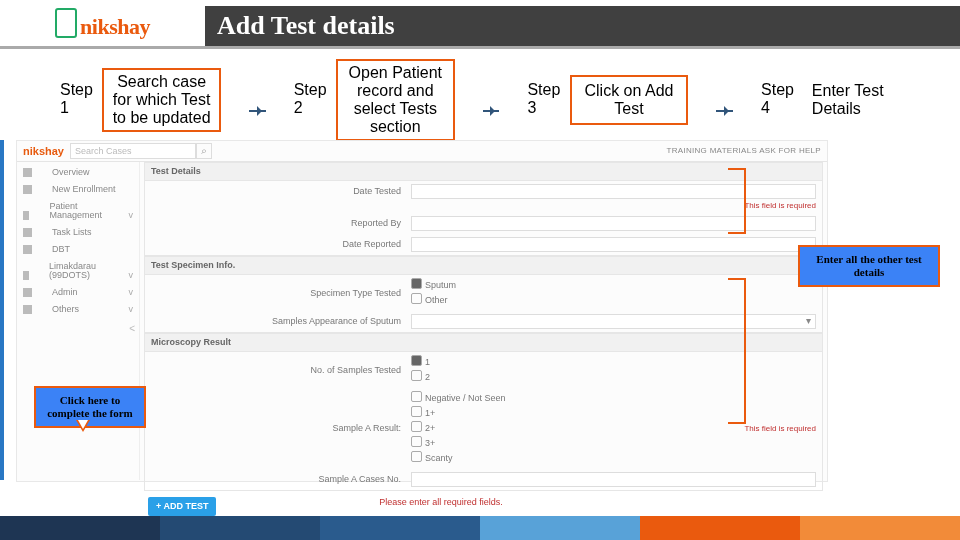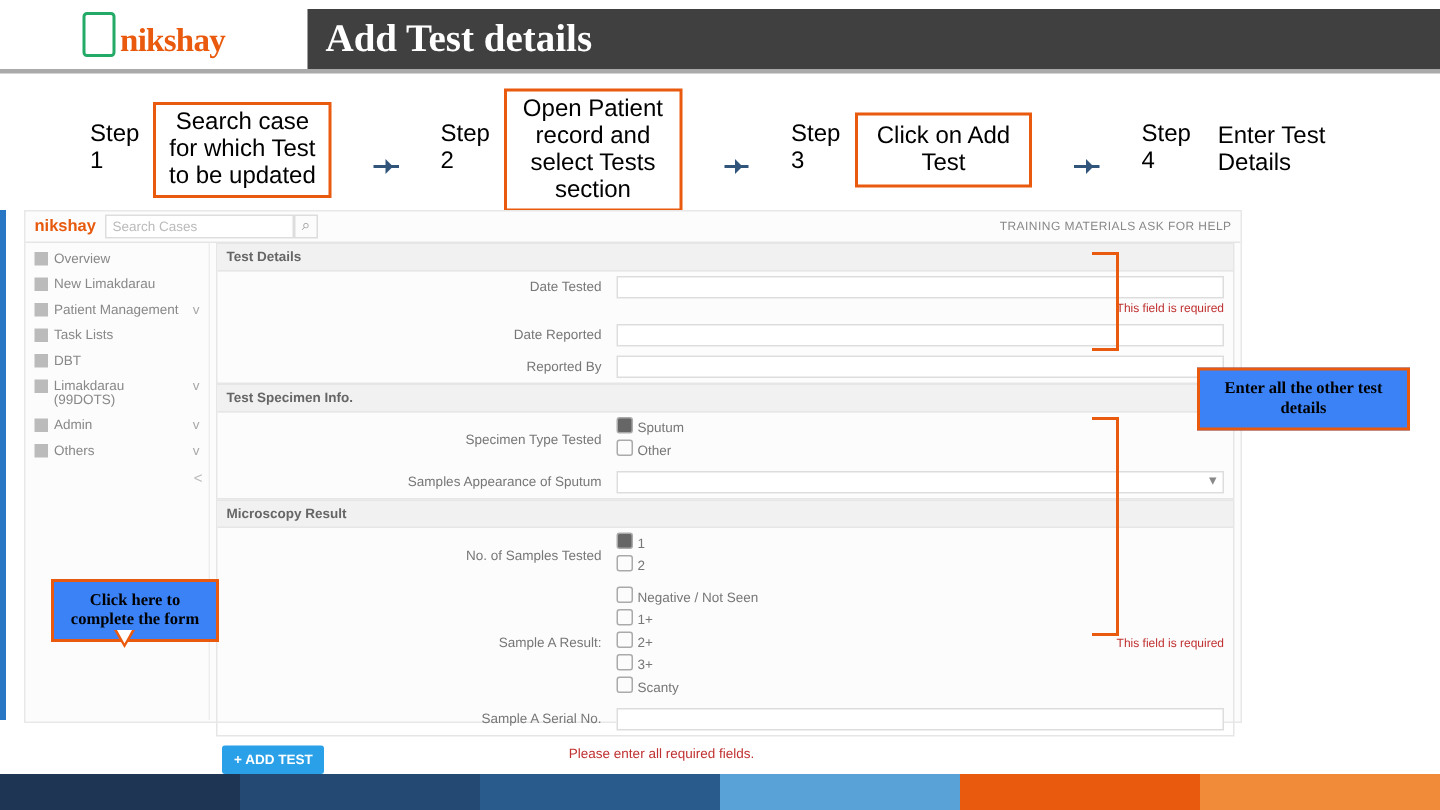--- a/index.html
+++ b/index.html
@@ -15,21 +15,21 @@
 .step-arr{width:20px;height:2px;background:#31557a;position:relative;align-self:center;margin-top:22px}
 .step-arr:after{content:'';position:absolute;right:-1px;top:-4px;border:5px solid transparent;border-left-color:#31557a}
 .sshot{position:absolute;left:16px;top:140px;width:810px;height:340px;border:1px solid #e8e8e8;background:#fcfcfc;font:10px/1 Arial}
 .ss-top{height:20px;border-bottom:1px solid #e5e5e5;display:flex;align-items:center;padding:0 6px;color:#888}
 .ss-top .mini-logo{color:#e75a0e;font-weight:700;font-size:11px}
 .ss-srch{margin-left:6px;border:1px solid #ddd;background:#fff;width:120px;height:14px;font-size:9px;color:#bbb;padding-left:4px;display:flex;align-items:center}
 .ss-mag{width:14px;height:14px;border:1px solid #ddd;display:flex;align-items:center;justify-content:center;color:#999}
 .ss-toplinks{margin-left:auto;color:#888;font-size:8px;letter-spacing:.3px}
 .ss-body{display:flex;height:318px}
 .ss-side{width:122px;border-right:1px solid #eee;padding-top:2px}
-.ss-side .it{padding:4px 6px;color:#888;font-size:9px;display:flex;align-items:flex-start;gap:4px}
+.ss-side .it{padding:4px 6px;color:#888;font-size:9px;display:flex;align-items:flex-end;gap:20px}
 .ss-side .ic{display:inline-block;width:9px;height:9px;background:#bbb}
 .ss-side .car{margin-left:auto;color:#aaa}
 .ss-main{flex:1;padding:0 4px}
 .panel{border:1px solid #e6e6e6;margin-bottom:0}
 .panel-h{background:#f1f1f1;color:#666;font:700 9px/1 Arial;padding:4px 6px;border-bottom:1px solid #e6e6e6}
 .frow{display:flex;align-items:center;padding:3px 6px}
 .flab{width:250px;text-align:right;color:#777;font-size:9px;padding-right:10px}
 .finp{flex:1;height:13px;border:1px solid #ddd;background:#fff}
 .err{color:#c03030;font-size:8px;padding:0 6px 3px 0;text-align:right}
 .radio{width:9px;height:9px;border:1px solid #aaa;display:inline-block;border-radius:2px;margin-right:3px;vertical-align:-1px}
@@ -93,21 +93,21 @@
     <span class="ss-toplinks">TRAINING MATERIALS    ASK FOR HELP</span>
   </div>
   <div class="ss-body">
     <div class="ss-side">
       <div class="it">
           <span class="ic"></span>
           <span>Overview</span>
         </div>
       <div class="it">
           <span class="ic"></span>
-          <span>New Limakdarau</span>
+          <span>New Enrollment</span>
         </div>
       <div class="it">
           <span class="ic"></span>
           <span>Patient Management</span>
           <span class="car">v</span>
         </div>
       <div class="it">
           <span class="ic"></span>
           <span>Task Lists</span>
         </div>
@@ -135,25 +135,25 @@
     <div class="ss-main">
 
       <div class="panel">
         <div class="panel-h">Test Details</div>
         <div class="frow">
             <div class="flab">Date Tested</div>
             <div class="finp"></div>
           </div>
         <div class="err">This field is required</div>
         <div class="frow">
+            <div class="flab">Reported By</div>
+            <div class="finp"></div>
+          </div>
+        <div class="frow">
             <div class="flab">Date Reported</div>
-            <div class="finp"></div>
-          </div>
-        <div class="frow">
-            <div class="flab">Reported By</div>
             <div class="finp"></div>
           </div>
       </div>
 
       <div class="panel">
         <div class="panel-h">Test Specimen Info.</div>
         <div class="frow">
             <div class="flab">Specimen Type Tested</div>
           <div>
             <div class="opt"><span class="radio chk"></span><span>Sputum</span></div>
@@ -183,21 +183,21 @@
             <div class="opt"><span class="radio"></span><span>Negative / Not Seen</span></div>
             <div class="opt"><span class="radio"></span><span>1+</span></div>
             <div class="opt"><span class="radio"></span><span>2+</span></div>
             <div class="opt"><span class="radio"></span><span>3+</span></div>
             <div class="opt"><span class="radio"></span><span>Scanty</span></div>
           </div>
           <div style="flex:1"></div>
           <div class="err" style="padding:0">This field is required</div>
         </div>
         <div class="frow">
-            <div class="flab">Sample A Serial No.</div>
+            <div class="flab">Sample A Cases No.</div>
             <div class="finp"></div>
           </div>
       </div>
 
       <span class="add-btn">+ ADD TEST</span>
       <span class="reqmsg">Please enter all required fields.</span>
     </div>
   </div>
 </div>
 

